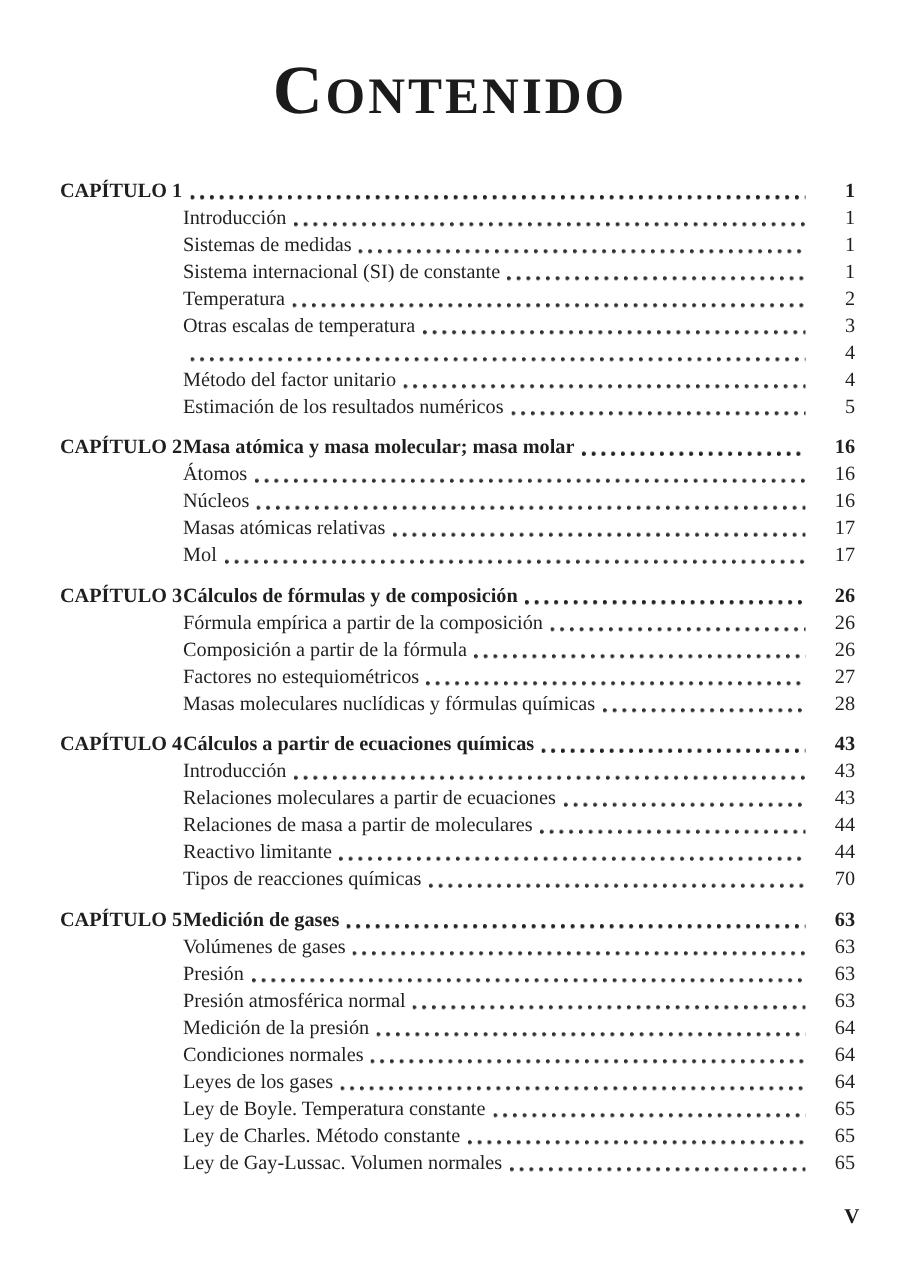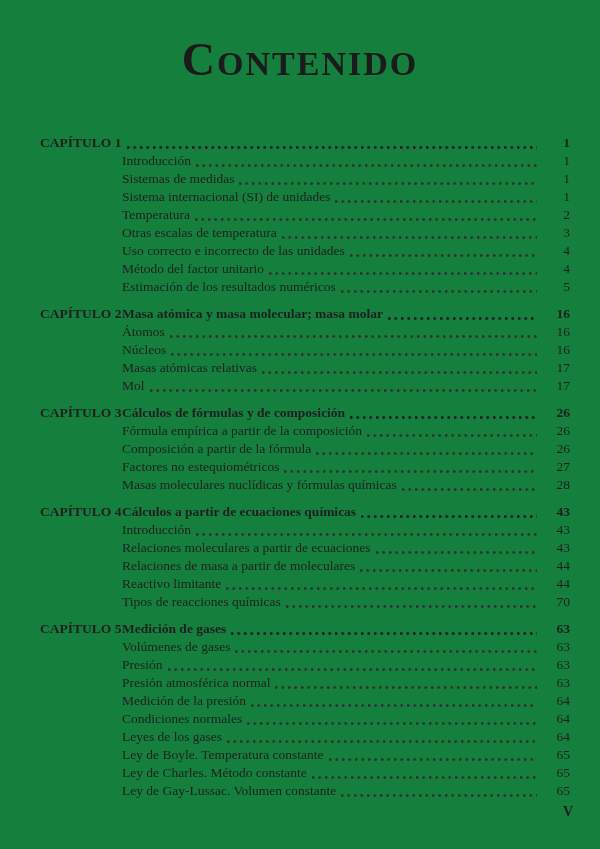--- a/index.html
+++ b/index.html
@@ -5,21 +5,21 @@
   html, body {
     margin: 0;
     padding: 0;
     background: #e8e8e8;
   }
   .page {
     position: relative;
     width: 600px;
     height: 849px;
     margin: 0 auto;
-    background: #15803d;
+    background: #ffffff;
     color: #1f1f1f;
     font-family: "Liberation Serif", serif;
     overflow: hidden;
     box-sizing: border-box;
   }
   .page-title {
     margin: 0;
     padding-top: 33px;
     text-align: center;
     font-size: 34px;
@@ -29,21 +29,20 @@
     color: #1b1b1b;
   }
   .page-title::first-letter {
     font-size: 46px;
   }
   .toc {
     position: absolute;
     top: 118px;
     left: 40px;
     right: 30px;
-    margin-top: 16px;
   }
   .chapter { margin-top: 9px; }
   .chapter:first-child { margin-top: 0; }
   .row {
     display: flex;
     align-items: baseline;
     line-height: 18px;
     font-size: 13.5px;
     white-space: nowrap;
   }
@@ -106,42 +105,41 @@
 
   <div class="row section-row">
     <span class="chap-label"></span>
     <span class="entry-title">Sistemas de medidas</span>
     <span class="leader"></span>
     <span class="pagenum">1</span>
   </div>
 
   <div class="row section-row">
     <span class="chap-label"></span>
-    <span class="entry-title">Sistema internacional (SI) de unidades</span>
+    <span class="entry-title">Sistema internacional (SI) de constante</span>
     <span class="leader"></span>
     <span class="pagenum">1</span>
   </div>
 
   <div class="row section-row">
     <span class="chap-label"></span>
     <span class="entry-title">Temperatura</span>
     <span class="leader"></span>
     <span class="pagenum">2</span>
   </div>
 
   <div class="row section-row">
     <span class="chap-label"></span>
     <span class="entry-title">Otras escalas de temperatura</span>
     <span class="leader"></span>
     <span class="pagenum">3</span>
   </div>
 
   <div class="row section-row">
     <span class="chap-label"></span>
-    <span class="entry-title">Uso correcto e incorrecto de las unidades</span>
     <span class="leader"></span>
     <span class="pagenum">4</span>
   </div>
 
   <div class="row section-row">
     <span class="chap-label"></span>
     <span class="entry-title">Método del factor unitario</span>
     <span class="leader"></span>
     <span class="pagenum">4</span>
   </div>
@@ -336,21 +334,21 @@
 
   <div class="row section-row">
     <span class="chap-label"></span>
     <span class="entry-title">Ley de Charles. Método constante</span>
     <span class="leader"></span>
     <span class="pagenum">65</span>
   </div>
 
   <div class="row section-row">
     <span class="chap-label"></span>
-    <span class="entry-title">Ley de Gay-Lussac. Volumen constante</span>
+    <span class="entry-title">Ley de Gay-Lussac. Volumen normales</span>
     <span class="leader"></span>
     <span class="pagenum">65</span>
   </div>
 </div>
   </div>
 </div>
 
   <div class="footer-pagenum">V</div>
 </div>
 

